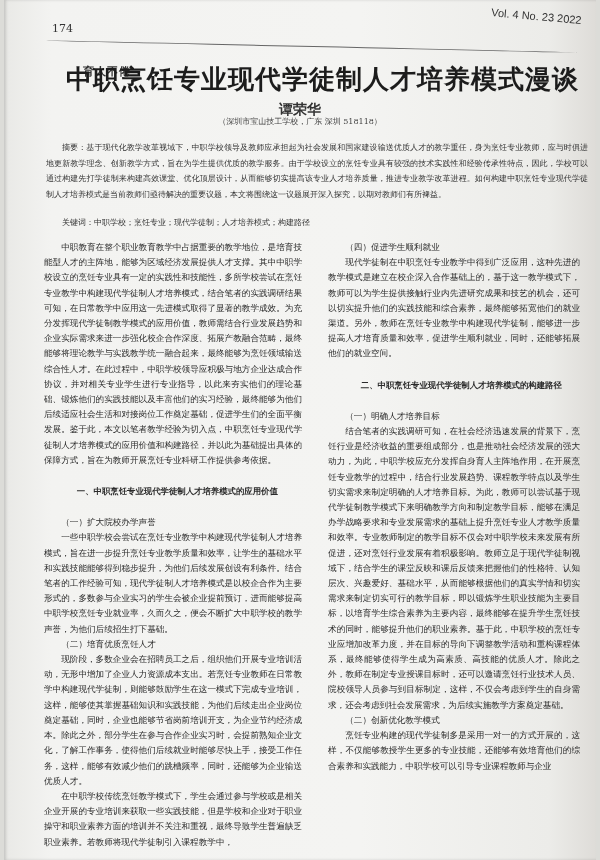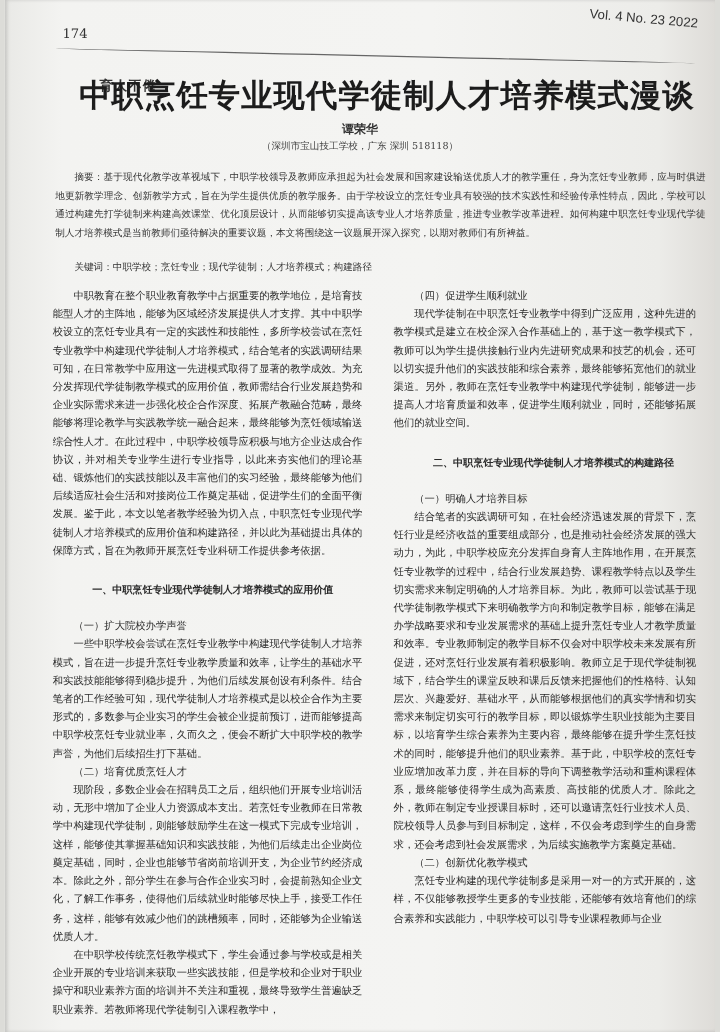--- a/index.html
+++ b/index.html
@@ -29,21 +29,21 @@
     border-radius: 50%;
   }
   .title {
     position: absolute; left: 0; right: 0; top: 62px; text-align: center;
     font-size: 26px; font-weight: bold; color: #1c1c1c; letter-spacing: 1px;
     font-family: "DejaVu Serif", serif;
     padding-left: 45px;
   }
   .author {
     position: absolute; left: 0; right: 0; top: 101px; text-align: center;
-    font-size: 10px; font-weight: bold; color: #333; font-family: "DejaVu Sans", sans-serif;
+    font-size: 14px; font-weight: bold; color: #333; font-family: "DejaVu Sans", sans-serif;
   }
   .affil {
     position: absolute; left: 0; right: 0; top: 116px; text-align: center;
     font-size: 8px; color: #444;
   }
   .abstract {
     position: absolute; left: 42px; top: 140px; width: 542px;
     font-size: 8px; line-height: 15.5px; color: #333; text-indent: 2em;
     text-align: justify;
   }

